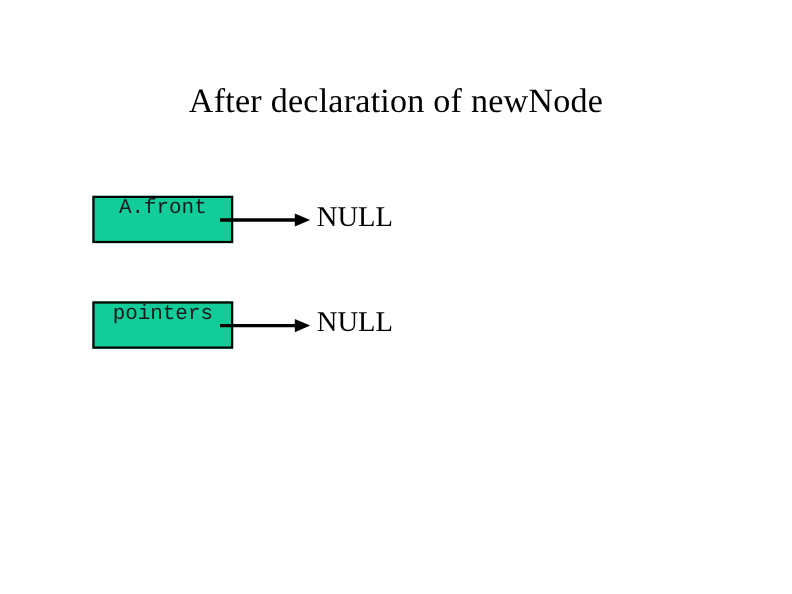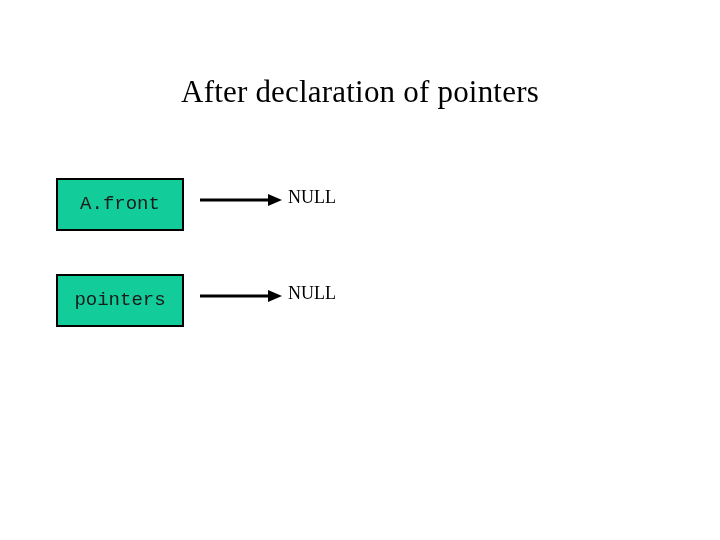--- a/index.html
+++ b/index.html
@@ -45,29 +45,28 @@
     left: 0;
     width: 720px;
     height: 46px;
   }
   #row-a-front  { top: 178px; }
   #row-newnode  { top: 274px; }
 
   
   .var-box {
     position: absolute;
-    left: 56px;
+    left: 84px;
     top: 0;
     width: 128px;
-    height: 53px;
+    height: 43px;
     box-sizing: border-box;
     background: #12cc99;
     border: 2px solid #000000;
     display: flex;
-    align-items: center;
     justify-content: center;
   }
   .var-box-label {
     font-family: "Liberation Mono", "DejaVu Sans Mono", monospace;
     font-size: 19px;
     line-height: 19px;
     color: #1a1a1a;
     letter-spacing: 0px;
     white-space: nowrap;
   }
@@ -81,32 +80,32 @@
     height: 22px;
   }
   .arrow svg { display: block; }
 
   
   .null-label {
     position: absolute;
     left: 288px;
     top: 4px;
     font-family: "Liberation Serif", serif;
-    font-size: 18px;
+    font-size: 26px;
     line-height: 30px;
     color: #000000;
     white-space: nowrap;
   }
 </style>
 </head>
 <body>
 
 <div id="slide">
 
-  <div id="slide-title">After declaration of pointers</div>
+  <div id="slide-title">After declaration of newNode</div>
 
   <div class="pointer-row" id="row-a-front">
 
     <div class="var-box">
       <span class="var-box-label">A.front</span>
     </div>
 
     <div class="arrow">
       <svg width="82" height="22" viewBox="0 0 82 22" xmlns="http://www.w3.org/2000/svg">
         <line x1="0" y1="11" x2="70" y2="11" stroke="#000000" stroke-width="3"></line>

